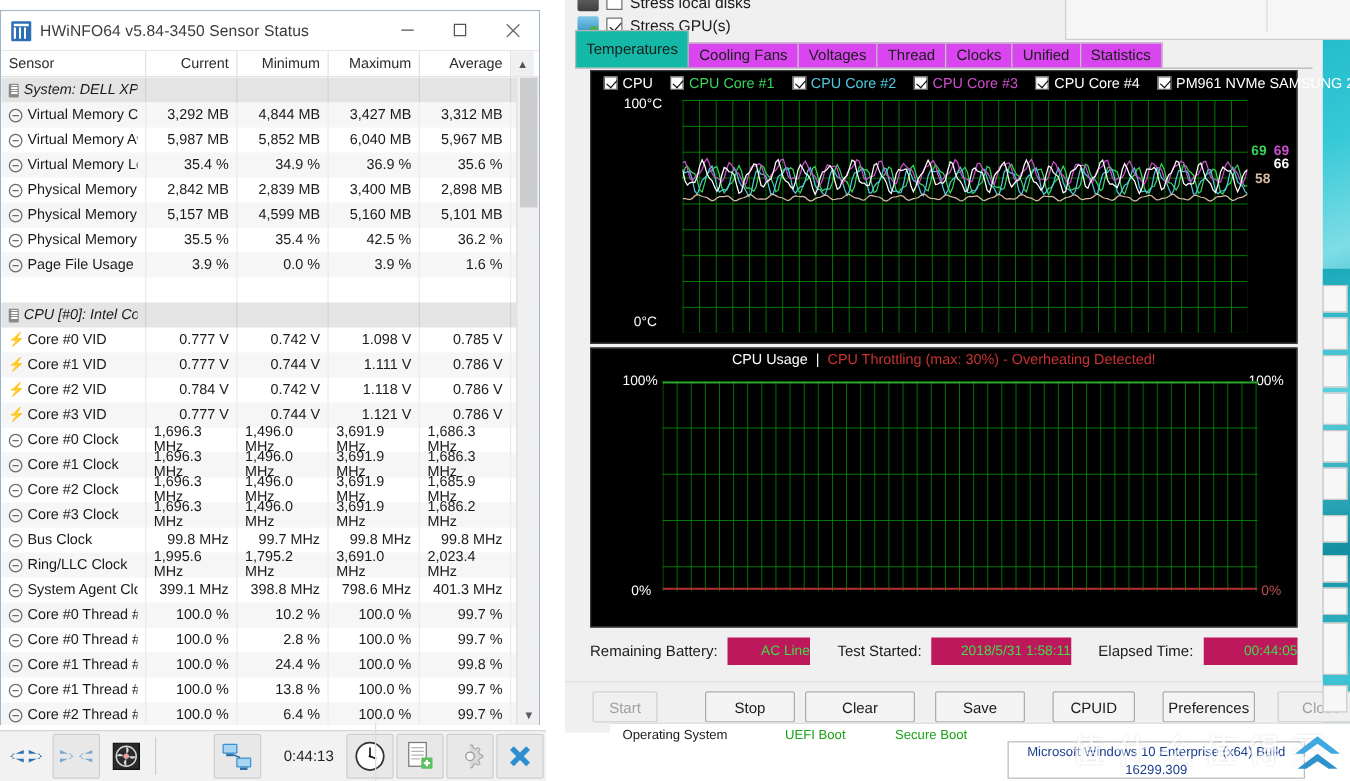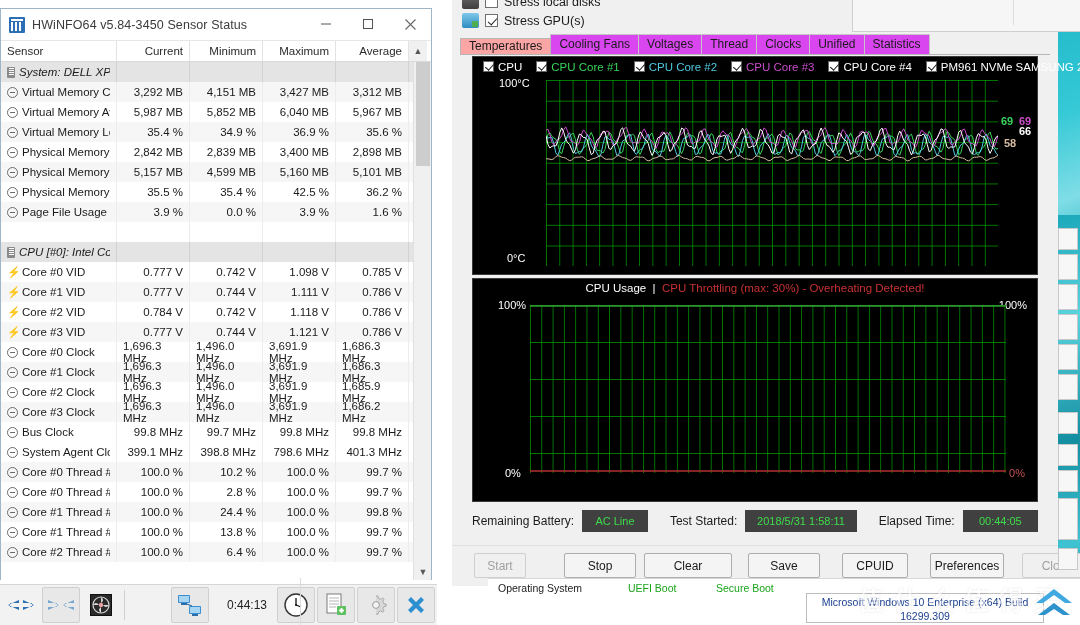--- a/index.html
+++ b/index.html
@@ -167,21 +167,21 @@
   
   .tabstrip {
     position: absolute; left: 8px; top: 34px; width: 590px; height: 21px;
     border-bottom: 1px solid #b6b6b6; display: flex; align-items: flex-end;
   }
   .tab {
     font-size: 12px; color: #1b1b1b; padding: 2px 8px 3px 8px; height: 20px;
     border: 1px solid #c4c4c4; border-bottom: none; background: #d946ef;
     margin-right: -1px; display:flex; align-items:center;
   }
-  .tab.active { background: #fca5a5; border-color: #b6b6b6; height: 16px;
+  .tab.active { background: #14b8a6; border-color: #b6b6b6; height: 30px;
                 position: relative; z-index: 2; }
 
   
   .graph-outer {
     position: absolute; left: 20px; width: 566px; background: #000;
     border: 1px solid #3a3a3a;
   }
   .graph-temp { top: 56px; height: 219px; }
   .graph-cpu  { top: 278px; height: 224px; }
 
@@ -218,21 +218,21 @@
   .cpu-title .t1 { color: #fff; }
   .cpu-title .t2 { color: #c83232; }
 
   
   .status-row {
     position: absolute; left: 20px; top: 508px; width: 566px; height: 26px;
     display: flex; align-items: center; font-size: 12px; color: #1b1b1b;
   }
   .st-label { margin-right: 8px; white-space: nowrap; }
   .st-field {
-    background: #404040; color: #3ddc4a; font-size: 11px; text-align: center;
+    background: #be185d; color: #3ddc4a; font-size: 11px; text-align: right;
     padding: 5px 0; margin-right: 22px;
   }
   .st-f1 { width: 84px; }
   .st-f2 { width: 142px; }
   .st-f3 { width: 96px; margin-right: 0; }
 
   
   .btn-bar {
     position: absolute; left: 0; top: 545px; width: 606px; height: 41px;
     background: #f0f0f0; border-top: 1px solid #e0e0e0;
@@ -333,21 +333,21 @@
             <div class="cell c-val"></div>
             <div class="cell c-val"></div>
             <div class="cell c-val"></div>
           </div>
           <div class="srow alt">
             <div class="cell c-name">
               <span class="ico ico-clock"></span>
               <span class="lbl">Virtual Memory Com...</span>
             </div>
             <div class="cell c-val">3,292 MB</div>
-            <div class="cell c-val">4,151 MB</div>
+            <div class="cell c-val">4,844 MB</div>
             <div class="cell c-val">3,427 MB</div>
             <div class="cell c-val">3,312 MB</div>
           </div>
           <div class="srow">
             <div class="cell c-name">
               <span class="ico ico-clock"></span>
               <span class="lbl">Virtual Memory Avai...</span>
             </div>
             <div class="cell c-val">5,987 MB</div>
             <div class="cell c-val">5,852 MB</div>
@@ -505,20 +505,30 @@
           </div>
           <div class="srow">
             <div class="cell c-name">
               <span class="ico ico-clock"></span>
               <span class="lbl">Bus Clock</span>
             </div>
             <div class="cell c-val">99.8 MHz</div>
             <div class="cell c-val">99.7 MHz</div>
             <div class="cell c-val">99.8 MHz</div>
             <div class="cell c-val">99.8 MHz</div>
+          </div>
+          <div class="srow alt">
+            <div class="cell c-name">
+              <span class="ico ico-clock"></span>
+              <span class="lbl">Ring/LLC Clock</span>
+            </div>
+            <div class="cell c-val">1,995.6 MHz</div>
+            <div class="cell c-val">1,795.2 MHz</div>
+            <div class="cell c-val">3,691.0 MHz</div>
+            <div class="cell c-val">2,023.4 MHz</div>
           </div>
           <div class="srow">
             <div class="cell c-name">
               <span class="ico ico-clock"></span>
               <span class="lbl">System Agent Clock</span>
             </div>
             <div class="cell c-val">399.1 MHz</div>
             <div class="cell c-val">398.8 MHz</div>
             <div class="cell c-val">798.6 MHz</div>
             <div class="cell c-val">401.3 MHz</div>

